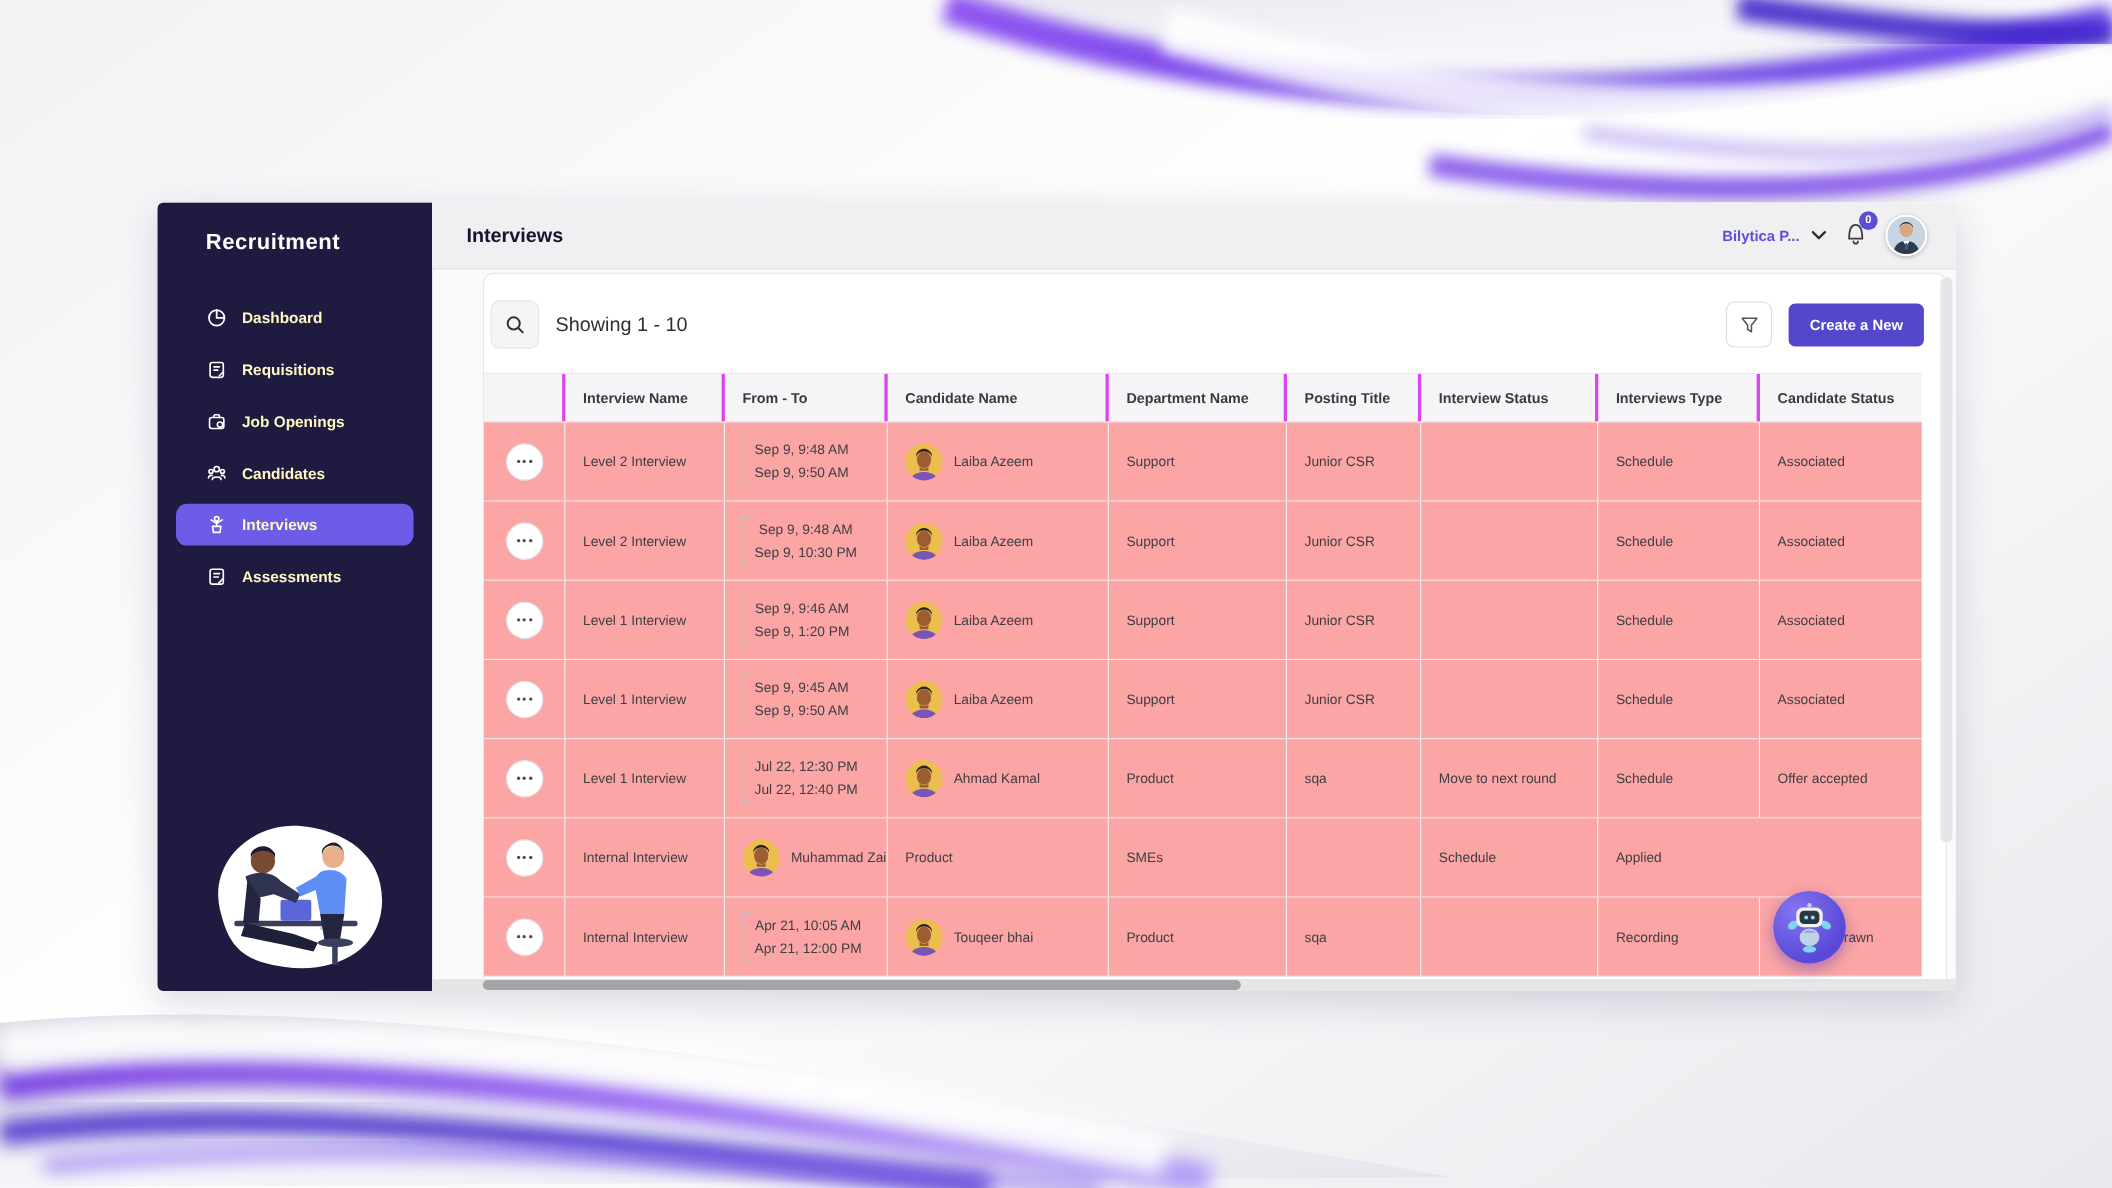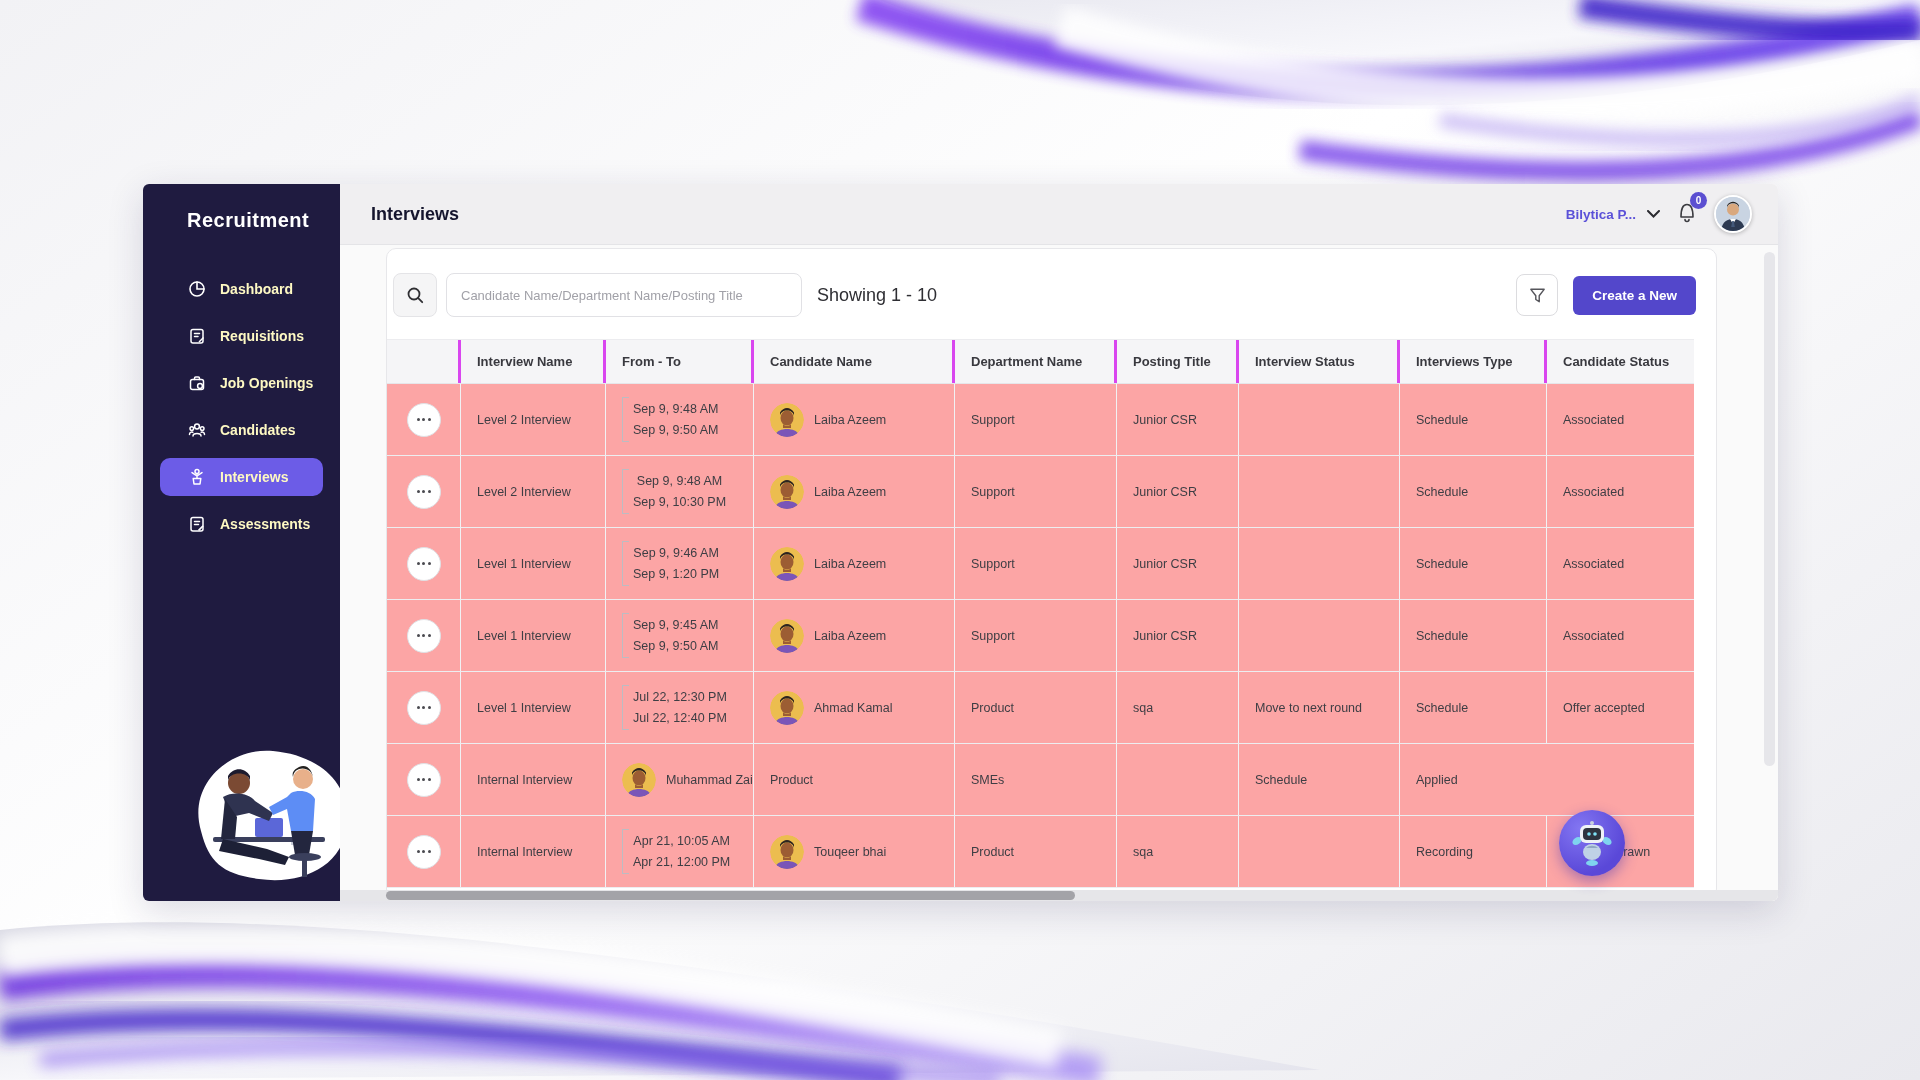--- a/index.html
+++ b/index.html
@@ -14,21 +14,21 @@
   .wave-bottom { left:0; bottom:0; }
 
   
   .window {
     position:absolute; left:143px; top:184px; width:1635px; height:717px;
     background:#fafafa; display:flex; border-radius:6px;
     box-shadow:0 10px 36px rgba(35,32,80,.16); overflow:hidden;
   }
 
   
-  .sidebar { width:197px; flex-shrink:0; background:#1f1b40; position:relative; }
+  .sidebar { width:250px; flex-shrink:0; background:#1f1b40; position:relative; }
   .brand { padding:25px 0 0 44px; color:#ffffff; font-size:20px; font-weight:800; letter-spacing:.5px; }
   .nav { margin-top:38px; display:flex; flex-direction:column; gap:9px; padding:0 17px; }
   .nav-item {
     display:flex; align-items:center; gap:13px; height:38px; padding-left:27px;
     border-radius:10px; color:#fef9c3; font-size:14px; font-weight:700; cursor:pointer;
   }
   .nav-item .ic { width:20px; height:20px; display:flex; }
   .nav-item.active { background:#6c5ce7; }
   .illustration { position:absolute; left:36px; bottom:14px; }
 
@@ -300,21 +300,20 @@
     <div class="content">
       <section class="card">
 
         <div class="toolbar">
           <button class="search-square">
             <svg width="20" height="20" viewBox="0 0 20 20" fill="none" stroke="#2f2f33" stroke-width="1.8" stroke-linecap="round">
               <circle cx="9" cy="9" r="5.5"></circle>
                 <path d="M13.2,13.2 L17.2,17.2"></path>
             </svg>
           </button>
-          <input class="search-input" type="text" placeholder="Candidate Name/Department Name/Posting Title" style="">
           <span class="showing">Showing 1 - 10</span>
           <span class="tb-spacer"></span>
           <button class="filter-btn">
             <svg width="19" height="19" viewBox="0 0 20 20" fill="none" stroke="#55555b" stroke-width="1.5" stroke-linejoin="round">
               <path d="M3,3.5 H17 L11.8,10.2 V16.5 L8.2,14.2 V10.2 Z"></path>
             </svg>
           </button>
           <button class="create-btn">Create a New</button>
         </div>
 

